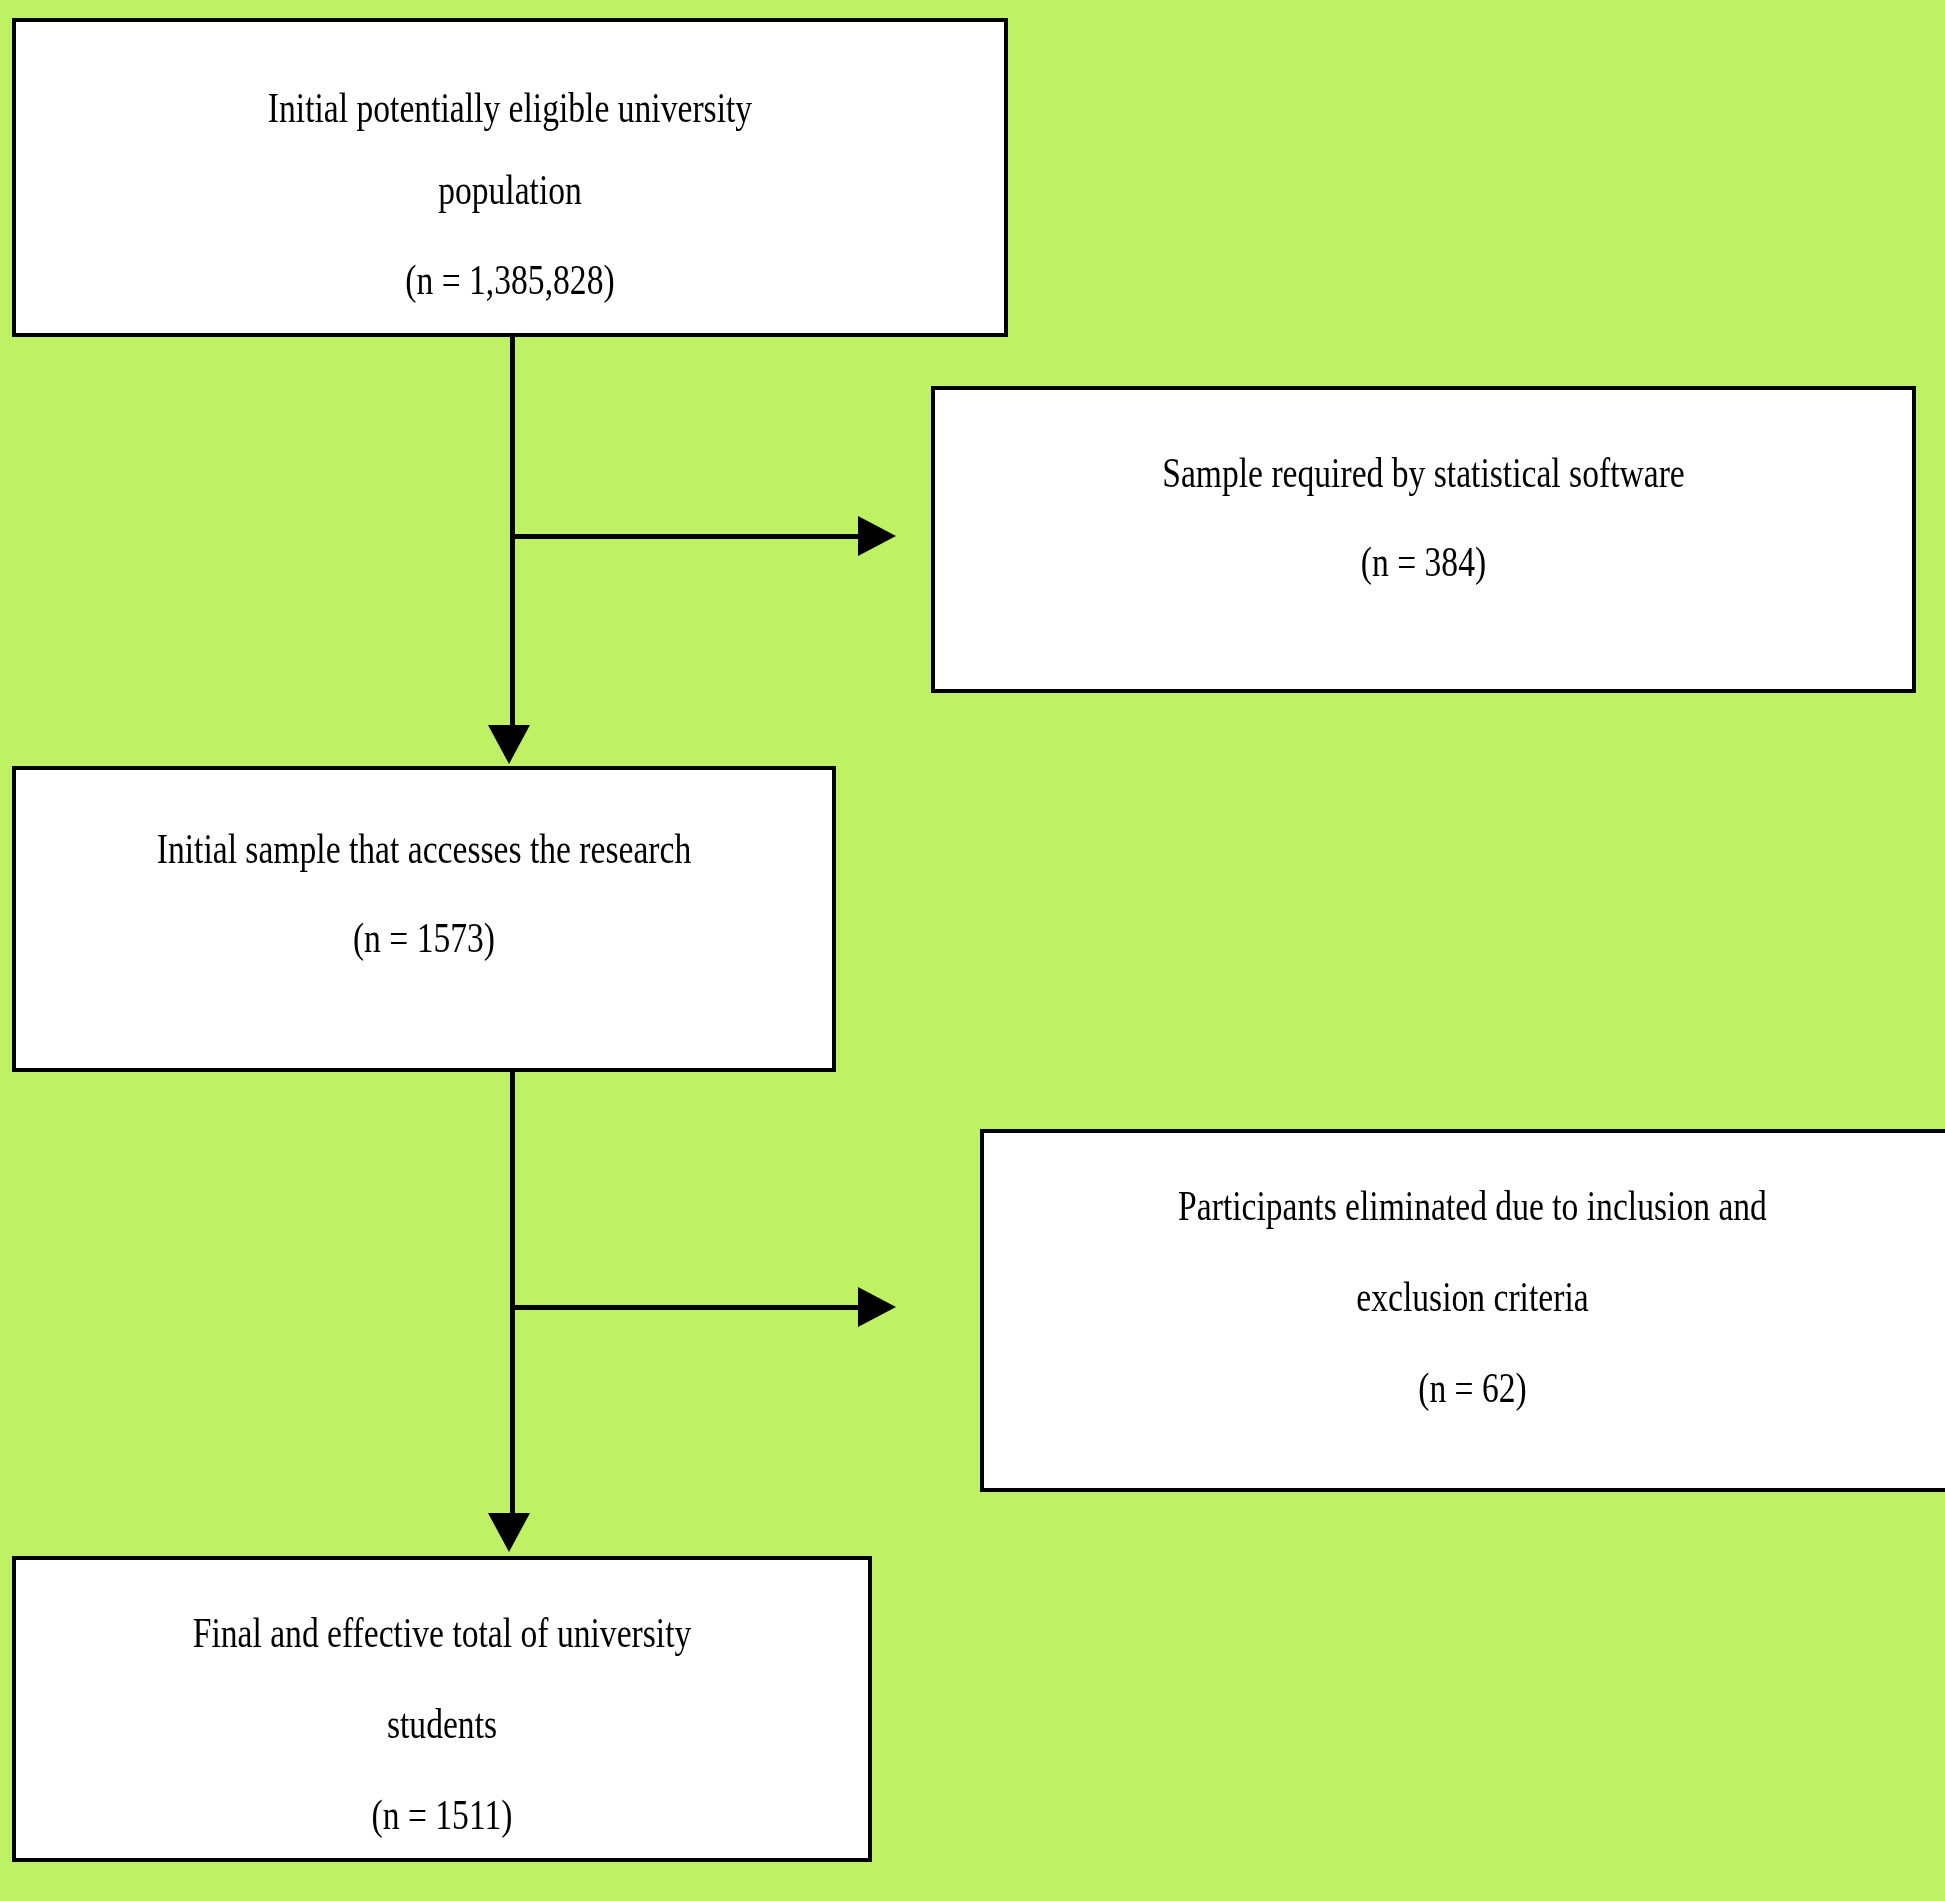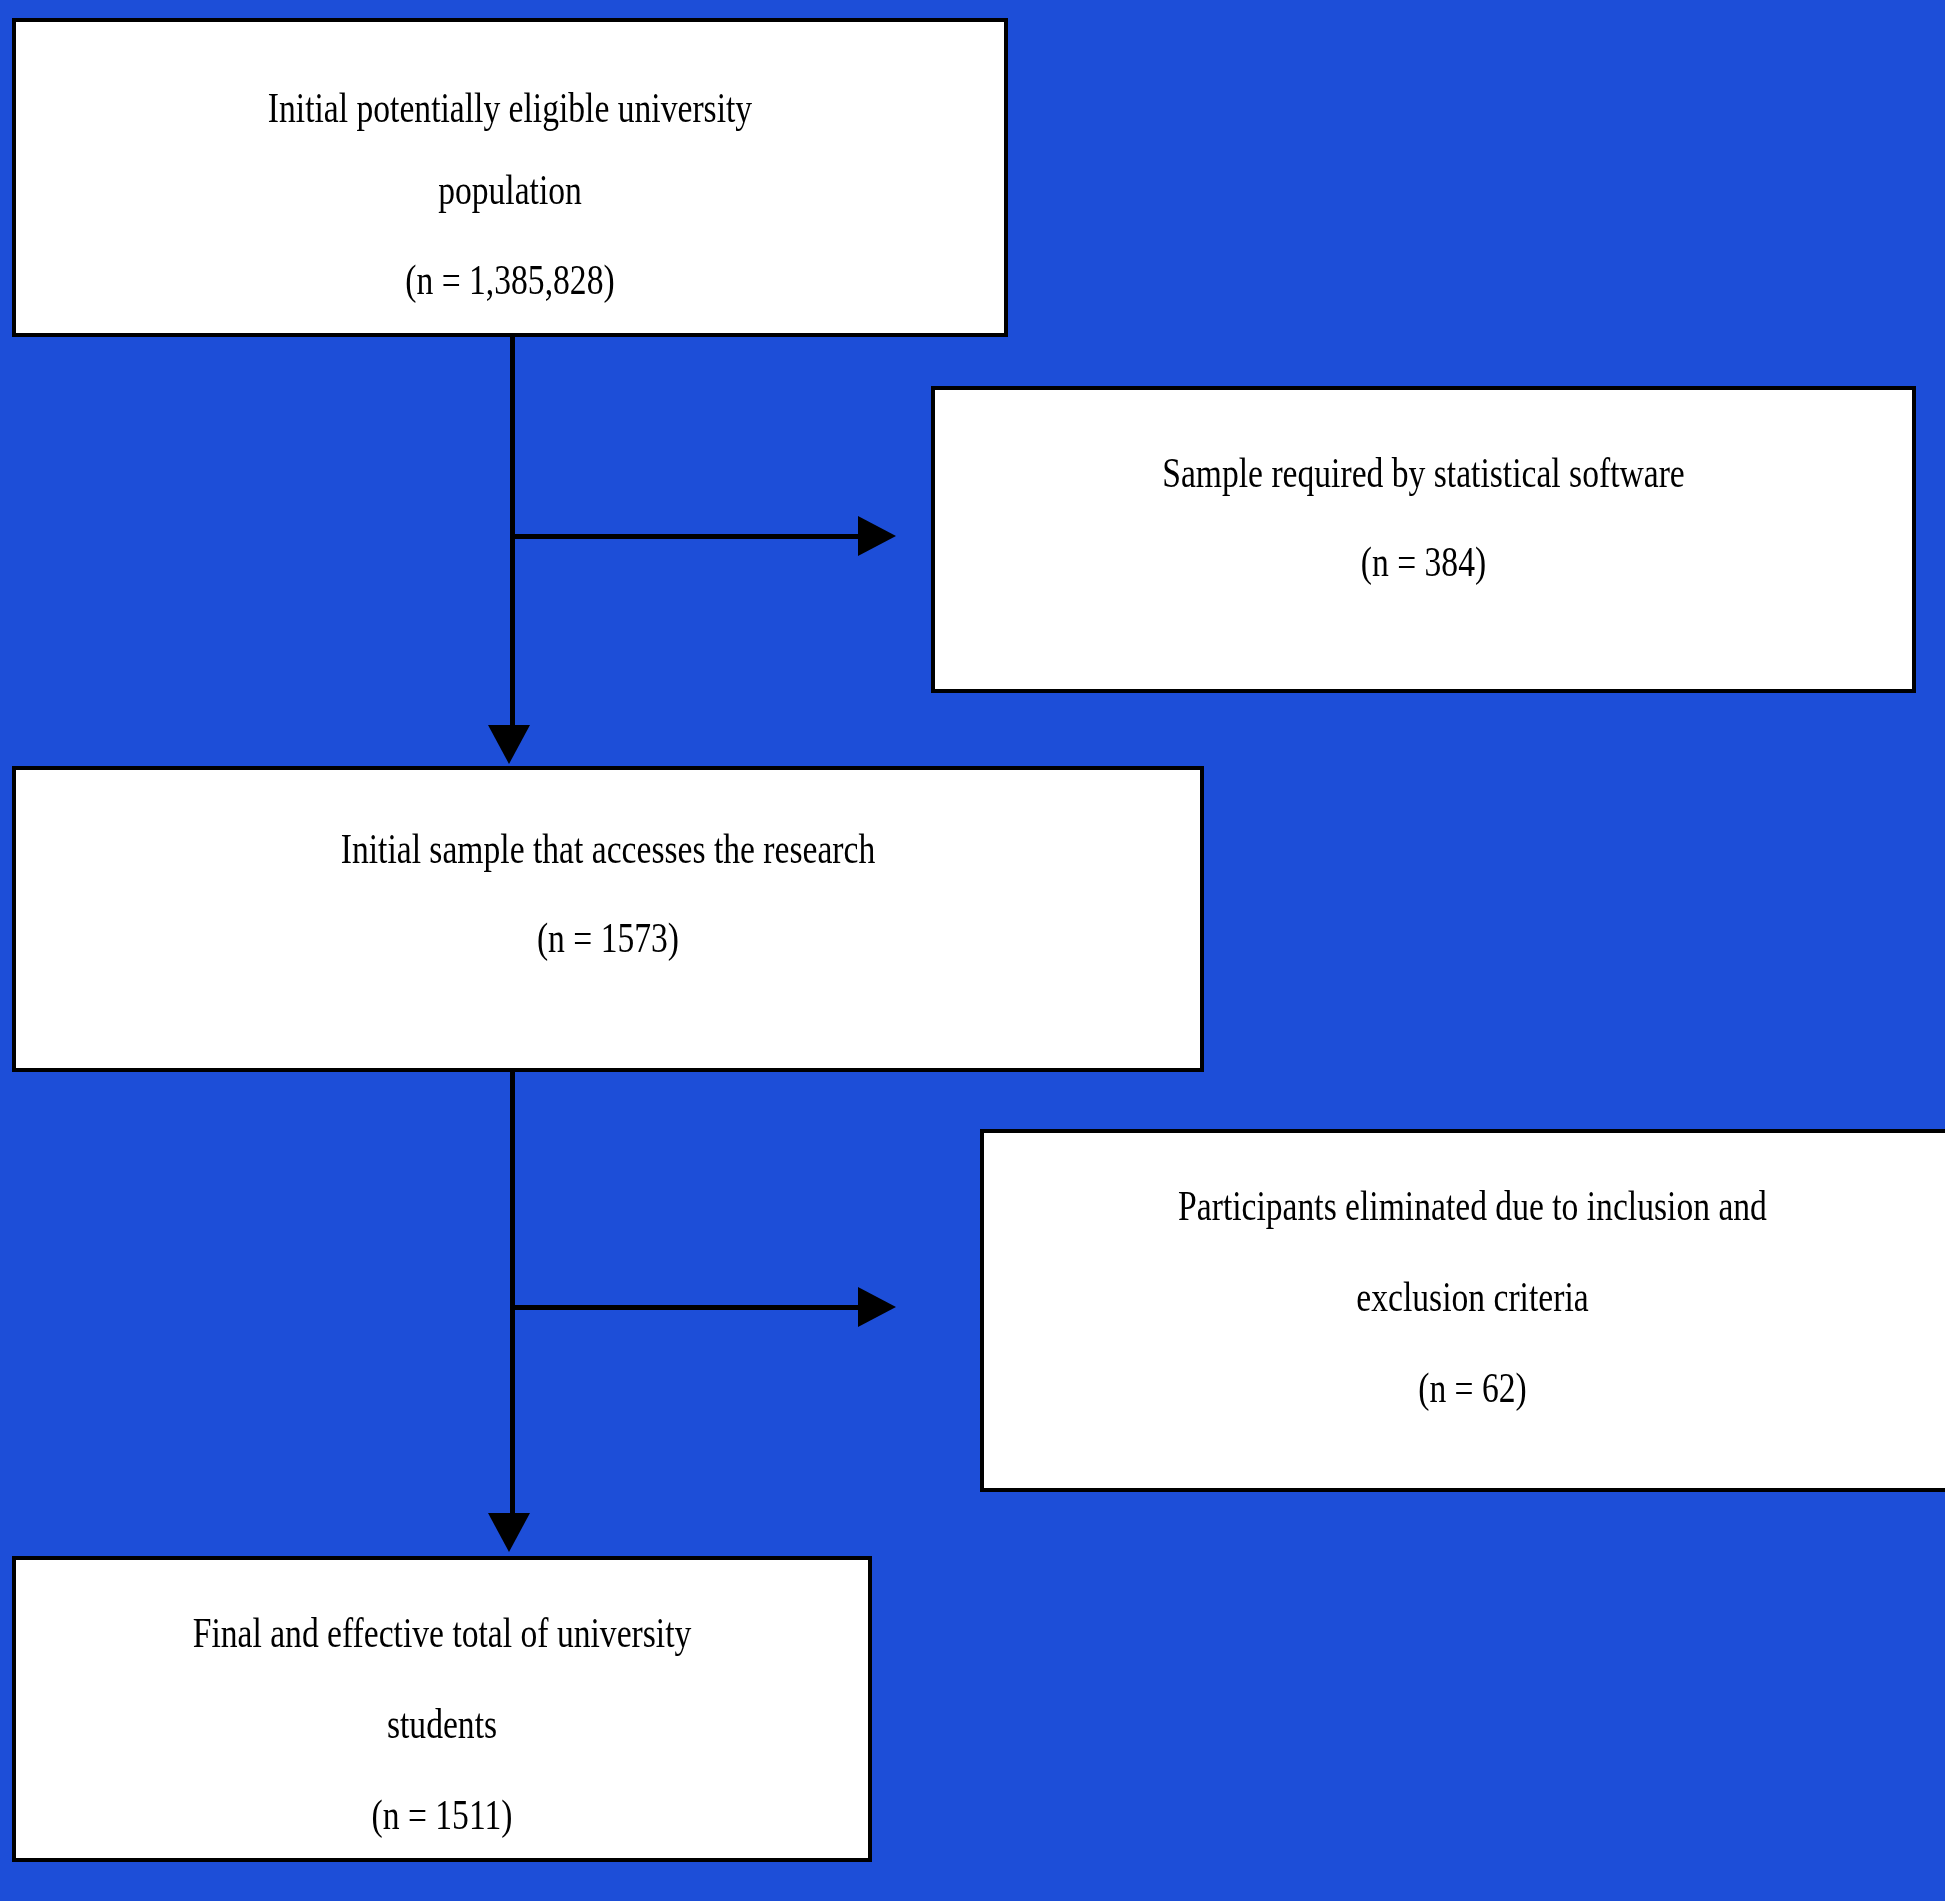--- a/index.html
+++ b/index.html
@@ -5,21 +5,21 @@
 <style>
   html, body {
     margin: 0;
     padding: 0;
     background: #ffffff;
   }
   #canvas {
     position: relative;
     width: 1946px;
     height: 1901px;
-    background: #1d4ed8;
+    background: #bef264;
     overflow: hidden;
     font-family: "Liberation Serif", "DejaVu Serif", serif;
   }
   .flow-box {
     position: absolute;
     box-sizing: border-box;
     border: 4.7px solid #000000;
     background: #ffffff;
   }
   .box-text {
@@ -31,21 +31,21 @@
     font-family: "Liberation Serif", "DejaVu Serif", serif;
     font-size: 42px;
     line-height: 1.0;
     white-space: nowrap;
     transform: scaleX(0.80);
     transform-origin: center center;
   }
   
   #box-initial-population { left: 12px;   top: 18px;   width: 996px; height: 319px; }
   #box-required-sample    { left: 931px; top: 386px;  width: 985px; height: 307px; padding-left: 12px; }
-  #box-initial-sample     { left: 12px;   top: 766px; width: 1192px; height: 306px; }
+  #box-initial-sample     { left: 12px;   top: 766px; width: 824px; height: 306px; }
   #box-eliminated         { left: 980px; top: 1129px; width: 985px; height: 363px; }
   #box-final-total        { left: 12px;   top: 1556px; width: 860px; height: 306px; }
 
   
   .v-line {
     position: absolute;
     width: 5.4px;
     background: #000000;
   }
   .h-line {

